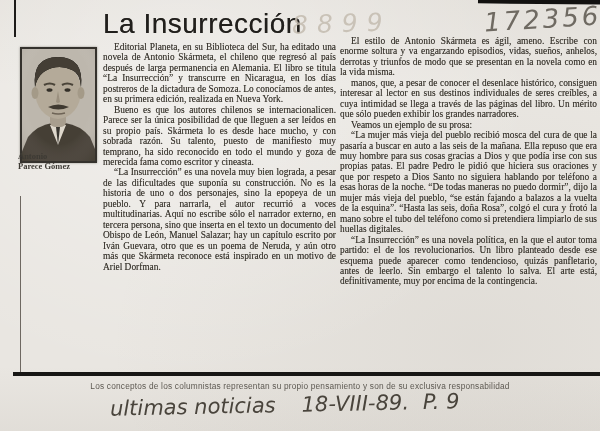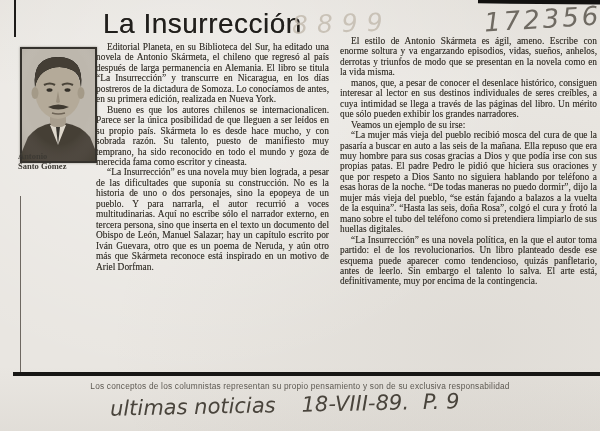--- a/index.html
+++ b/index.html
@@ -56,21 +56,21 @@
     font-size:8.5px;line-height:9.5px;color:#3d3a34;
   }
 
   
   .col{
     position:absolute;text-align:justify;color:#38342d;
     font-size:9.4px;line-height:10.45px;
     text-shadow:0 0 .5px rgba(56,52,45,.55);
   }
   .col p{margin:0;text-indent:11px;}
-  .col-left{left:96px;top:42px;width:233px;}
+  .col-left{left:103px;top:42px;width:233px;}
   .col-right{left:340px;top:36px;width:257px;}
 
   .disclaimer{
     position:absolute;left:0;top:381px;width:600px;text-align:center;
     font-family:"Liberation Sans",sans-serif;font-size:8.3px;color:#5d5952;
     letter-spacing:.2px;
   }
 </style>
 </head>
 <body>
@@ -122,34 +122,34 @@
       <defs>
         <radialGradient id="g" cx="50%" cy="40%" r="75%">
           <stop offset="60%" stop-color="#ffffff" stop-opacity="0"></stop>
           <stop offset="100%" stop-color="#4a443a" stop-opacity=".8"></stop>
         </radialGradient>
       </defs>
     </svg>
   </div>
   <div class="photo-caption">
     <div>Antonio</div>
-    <div>Santo Gómez</div>
+    <div>Parece Gómez</div>
   </div>
 
   <div class="column-rule"></div>
 
   <div class="col col-left">
       <p>Editorial Planeta, en su Biblioteca del Sur, ha editado una novela de Antonio Skármeta, el chileno que regresó al país después de larga permanencia en Alemania. El libro se titula “La Insurrección” y transcurre en Nicaragua, en los días postreros de la dictadura de Somoza. Lo conocíamos de antes, en su primera edición, realizada en Nueva York.</p>
       <p>Bueno es que los autores chilenos se internacionalicen. Parece ser la única posibilidad de que lleguen a ser leídos en su propio país. Skármeta lo es desde hace mucho, y con sobrada razón. Su talento, puesto de manifiesto muy temprano, ha sido reconocido en todo el mundo y goza de merecida fama como escritor y cineasta.</p>
       <p>“La Insurrección” es una novela muy bien lograda, a pesar de las dificultades que suponía su construcción. No es la historia de uno o dos personajes, sino la epopeya de un pueblo. Y para narrarla, el autor recurrió a voces multitudinarias. Aquí no escribe sólo el narrador externo, en tercera persona, sino que inserta en el texto un documento del Obispo de León, Manuel Salazar; hay un capítulo escrito por Iván Guevara, otro que es un poema de Neruda, y aún otro más que Skármeta reconoce está inspirado en un motivo de Ariel Dorfman.</p>
     </div>
   <div class="col col-right">
       <p>El estilo de Antonio Skármeta es ágil, ameno. Escribe con enorme soltura y va engarzando episodios, vidas, sueños, anhelos, derrotas y triunfos de modo que se presentan en la novela como en la vida misma.</p>
       <p>manos, que, a pesar de conocer el desenlace histórico, consiguen interesar al lector en sus destinos individuales de seres creíbles, a cuya intimidad se llega a través de las páginas del libro. Un mérito que sólo pueden exhibir los grandes narradores.</p>
-      <p>Veamos un ejemplo de su irse:</p>
+      <p>Veamos un ejemplo de su prosa:</p>
       <p>“La mujer más vieja del pueblo recibió mosca del cura de que la pasaría a buscar en auto a las seis de la mañana. Ella repuso que era muy hombre para sus cosas gracias a Dios y que podía irse con sus propias patas. El padre Pedro le pidió que hiciera sus oraciones y que por respeto a Dios Santo no siguiera hablando por teléfono a esas horas de la noche. “De todas maneras no puedo dormir”, dijo la mujer más vieja del pueblo, “se están fajando a balazos a la vuelta de la esquina”. “Hasta las seis, doña Rosa”, colgó el cura y frotó la mano sobre el tubo del teléfono como si pretendiera limpiarlo de sus huellas digitales.</p>
       <p>“La Insurrección” es una novela política, en la que el autor toma partido: el de los revolucionarios. Un libro planteado desde ese esquema puede aparecer como tendencioso, quizás panfletario, antes de leerlo. Sin embargo el talento lo salva. El arte está, definitivamente, muy por encima de la contingencia.</p>
     </div>
 
   <div class="bottom-rule"></div>
   <div class="disclaimer">Los conceptos de los columnistas representan su propio pensamiento y son de su exclusiva responsabilidad</div>
 
   <div class="hand bottom-note">
     <span>ultimas noticias</span><span class="gap"></span><span>18-VIII-89.</span><span class="gap2"></span><span>P. 9</span>
   </div>

